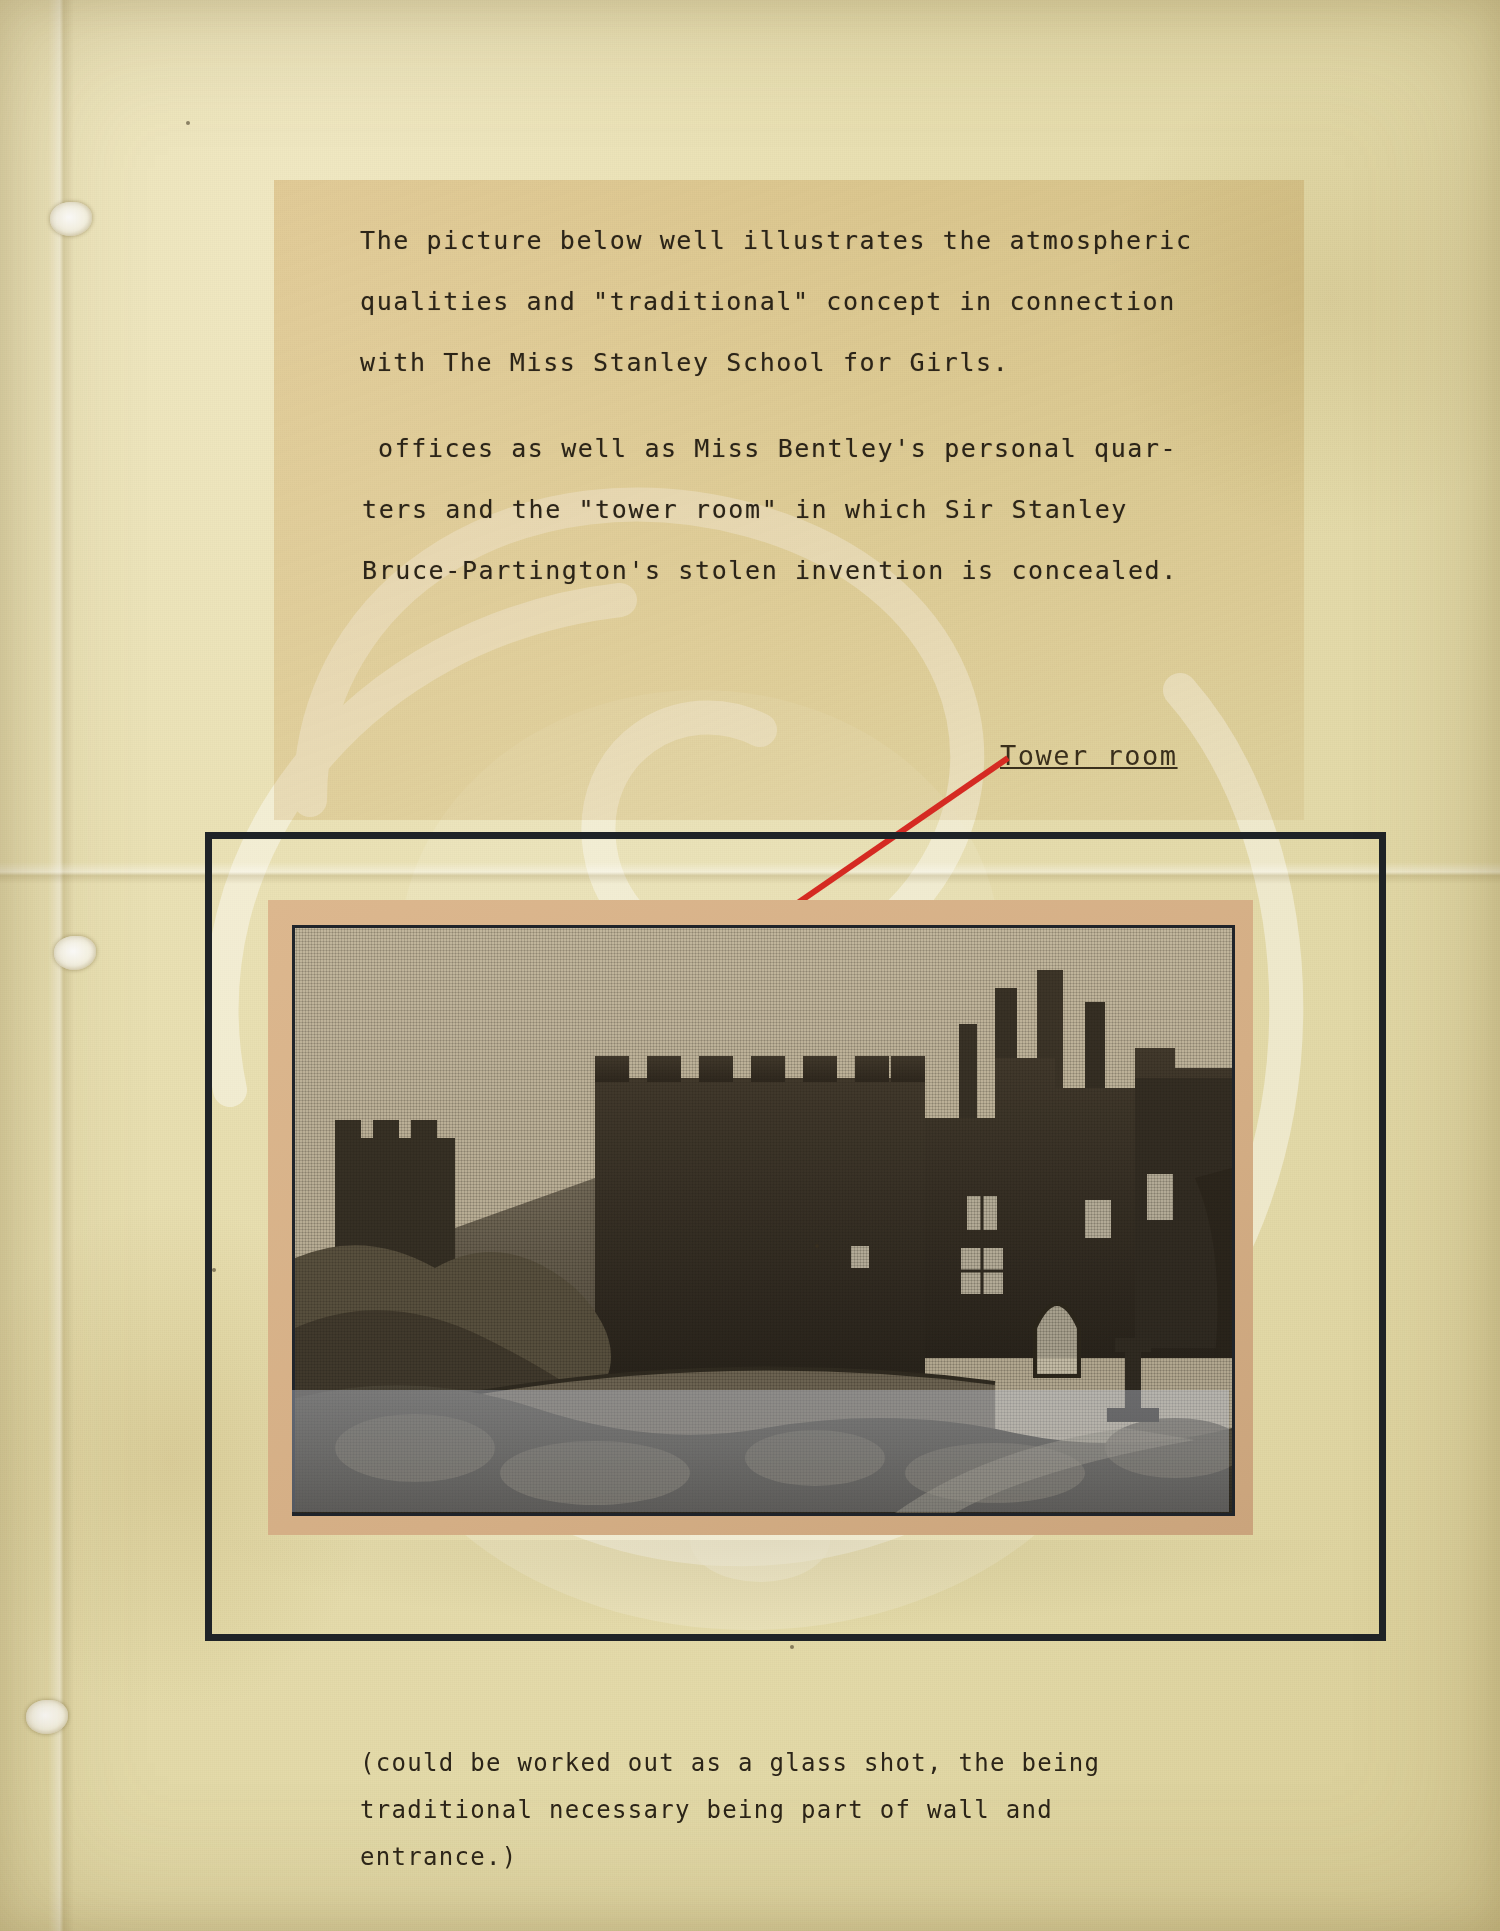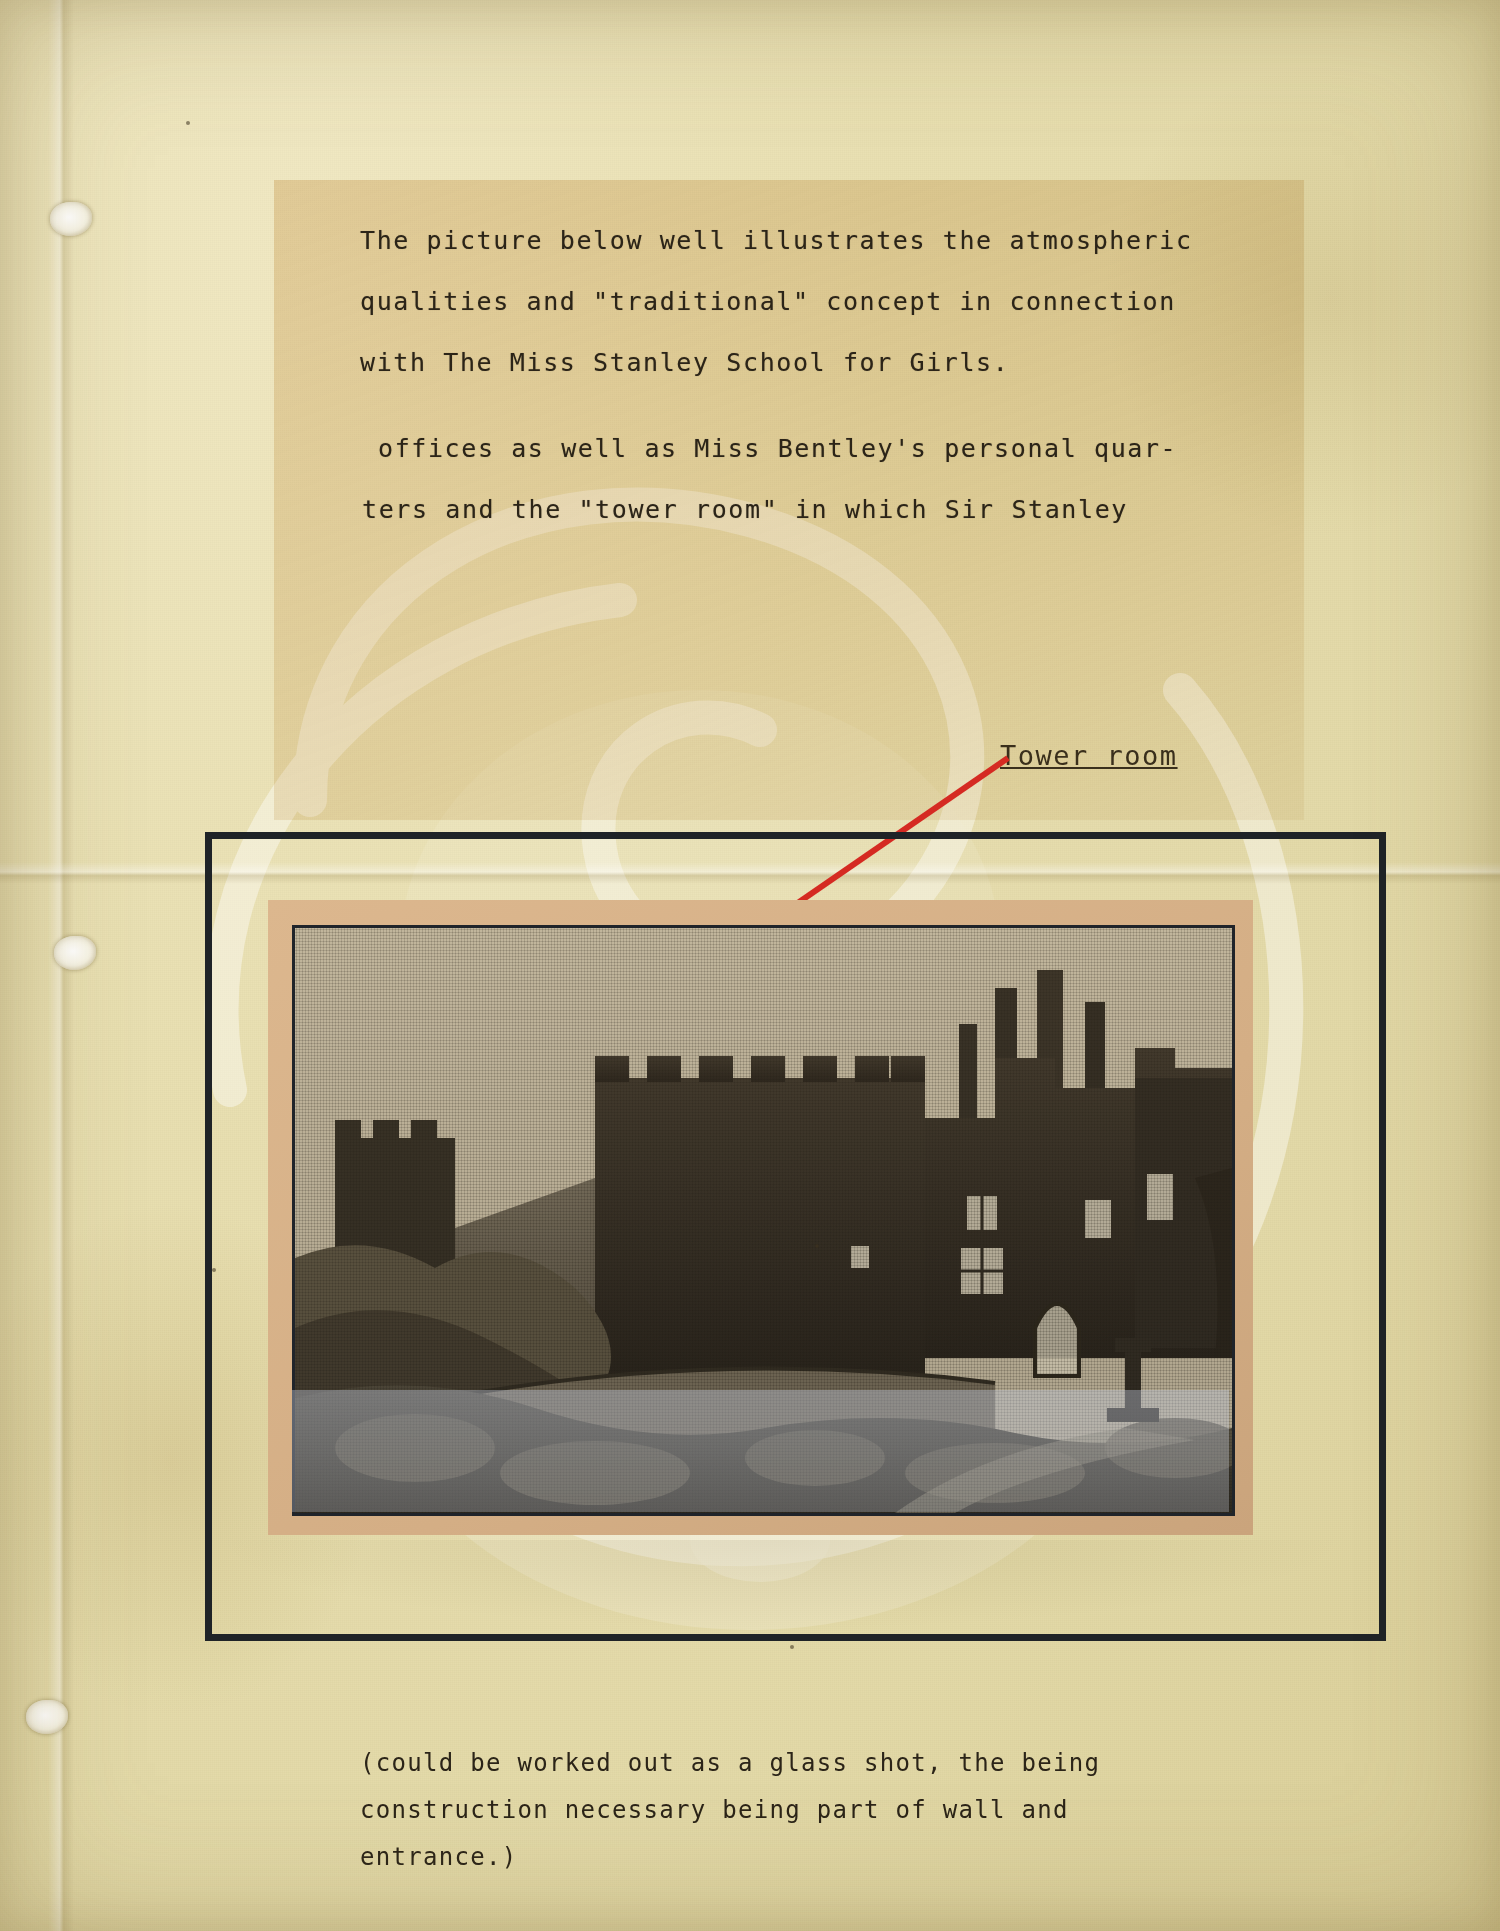--- a/index.html
+++ b/index.html
@@ -239,20 +239,21 @@
 
   <div class="typed p1">
     <div>The picture below well illustrates the atmospheric</div>
     <div>qualities and "traditional" concept in connection</div>
     <div>with The Miss Stanley School for Girls.</div>
   </div>
 
   <div class="typed p2">
     <div style="margin-left:28px">offices as well as Miss Bentley's personal quar-</div>
     <div style="margin-left:12px">ters and the "tower room" in which Sir Stanley</div>
+    <div style="margin-left:12px">Bruce-Partington's stolen invention is concealed.</div>
   </div>
 
   <div class="tower-label">Tower room</div>
   <svg class="arrow-svg" viewBox="0 0 400 270">
     <defs>
       <marker id="ah" markerWidth="12" markerHeight="12" refX="9" refY="6" orient="auto">
         <path d="M12,6 L0,1 L3,6 L0,11 Z" fill="#d52a22"></path>
       </marker>
     </defs>
     <line x1="378" y1="8" x2="30" y2="248" stroke="#d52a22" stroke-width="6" marker-end="url(#ah)"></line>
@@ -366,21 +367,21 @@
   <div class="tick" style="left:212px; top:1268px;"></div>
   <div class="tick" style="left:815px; top:1244px;"></div>
   <div class="tick" style="left:790px; top:1645px;"></div>
   <div class="tick" style="left:186px; top:121px;"></div>
 
   <div class="caption">
     <div>
       <span>(could be worked out as a </span><span class="ul">glass shot</span><span>, the being</span>
     </div>
     <div>
-      <span class="ul">construction</span><span> necessary being part of wall and</span>
+      <span class="ul">traditional</span><span> necessary being part of wall and</span>
     </div>
     <div>
       <span>entrance.)</span>
     </div>
   </div>
 
   <div class="paper-edge-shadow"></div>
 </div>
 
 </body></html>

